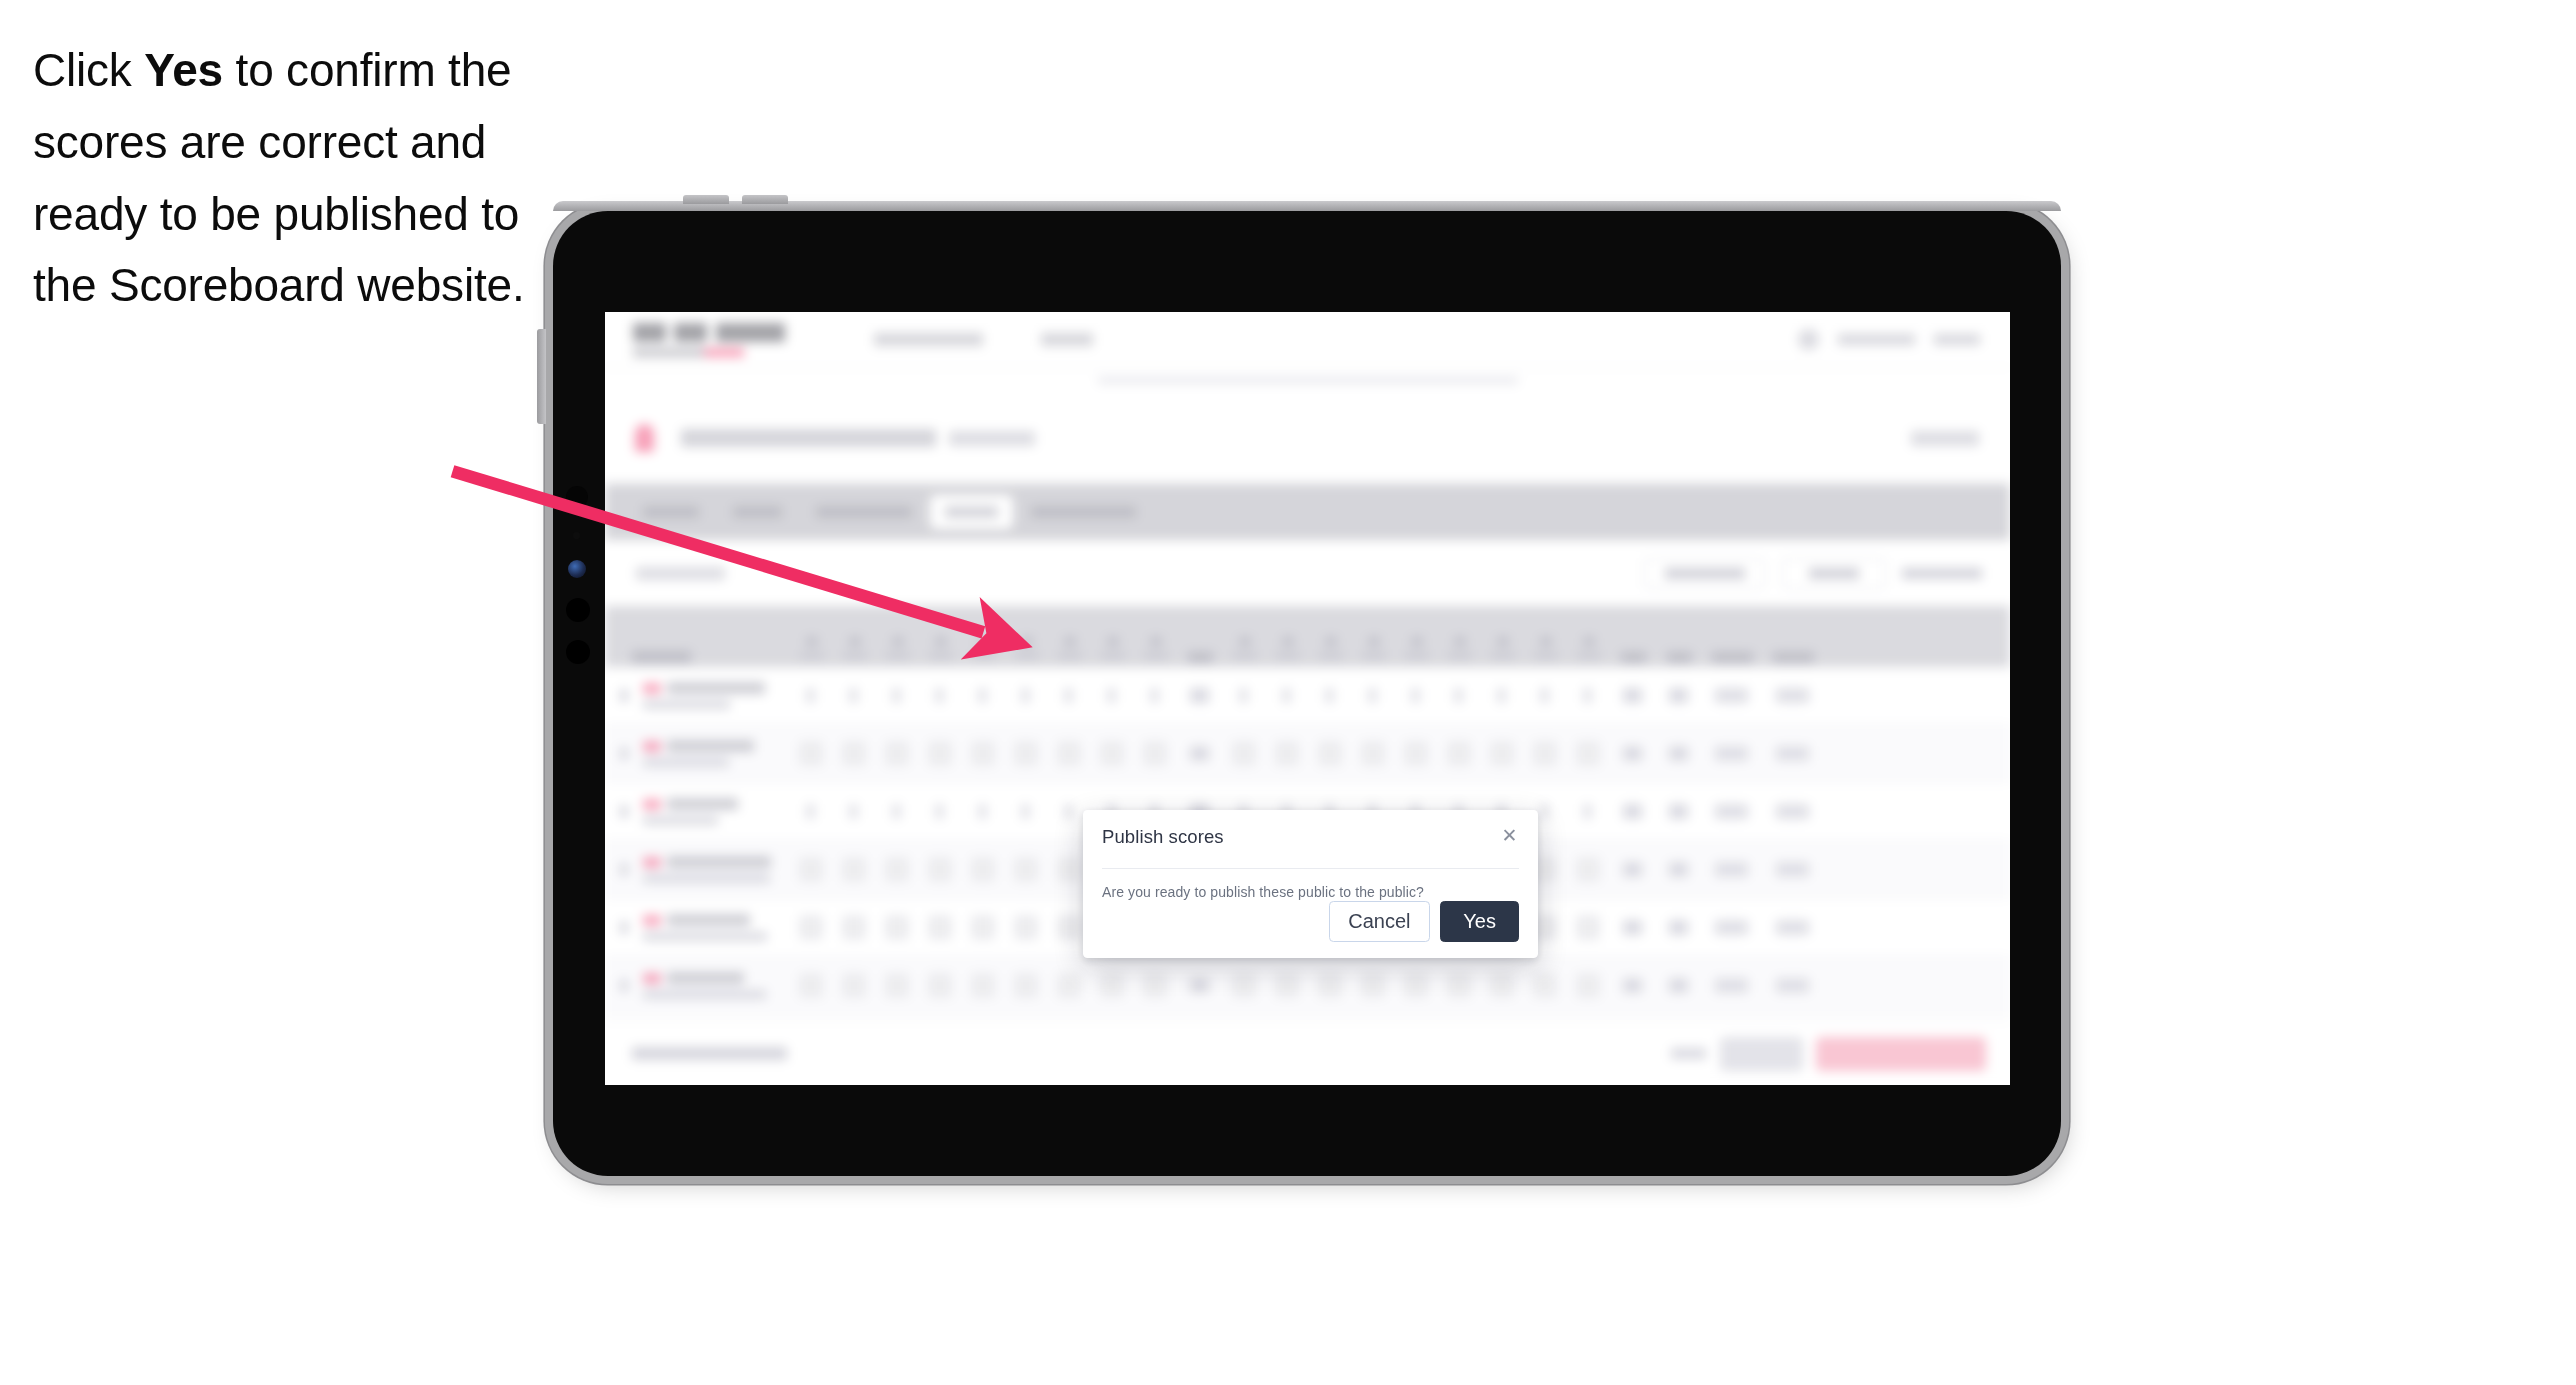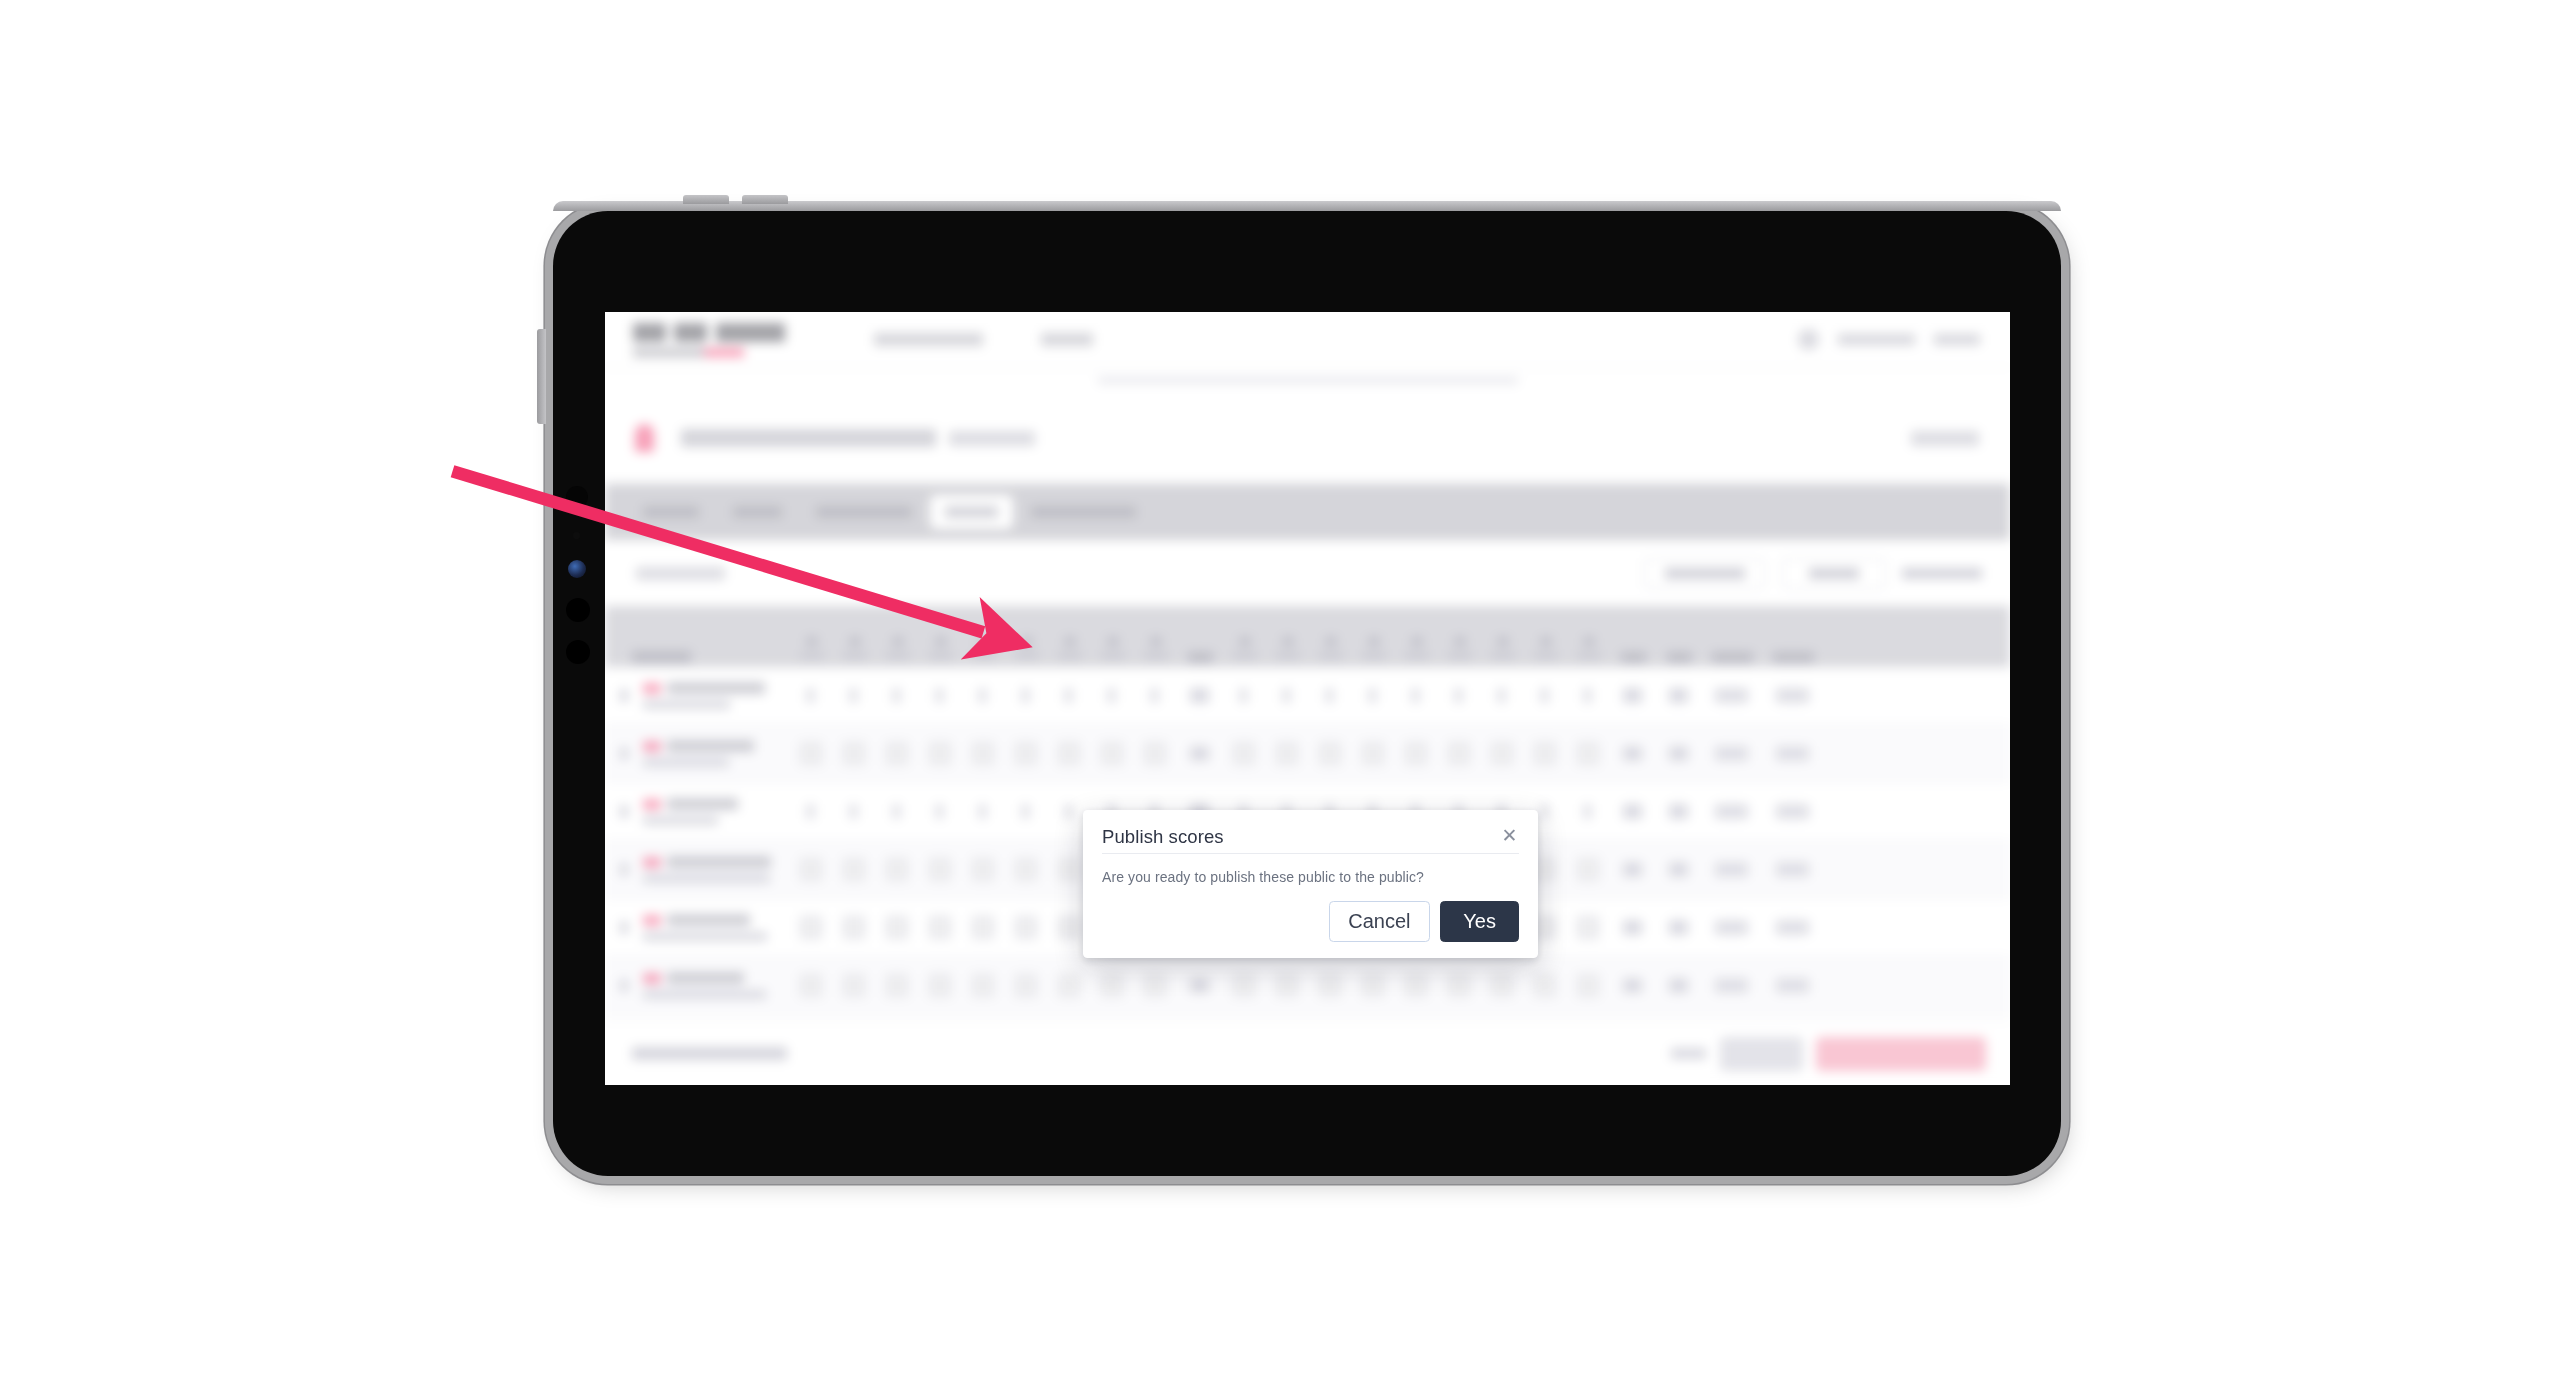--- a/index.html
+++ b/index.html
@@ -201,21 +201,21 @@
     left: 478px; top: 498px;
     width: 455px; height: 148px;
     background: #ffffff;
     border-radius: 4.4px;
     box-shadow: 0 9px 30px rgba(20,22,40,.20), 0 2.2px 7.4px rgba(20,22,40,.12);
     padding: 16.3px 19px 15px 19px;
   }
   .modal-head {
     display:flex; align-items:flex-start; justify-content:space-between;
     border-bottom: 0.7px solid #e9ebf0;
-    padding-bottom: 5px;
+    padding-bottom: 20px;
   }
   .modal-title {
     font-size: 18.5px; color: #2f3545; font-weight: 400; letter-spacing: 0.1px;
   }
   .modal-close {
     font-size: 19px; line-height: 1; color: #8a909d; background:none; border:none;
     cursor:pointer; padding: 0 1.5px; font-family:"Liberation Sans", sans-serif;
   }
   .modal-body {
     margin-top: 15px;
@@ -239,20 +239,23 @@
   }
 
   
   .arrow-svg { position:absolute; left:0; top:0; width:2576px; height:1386px; pointer-events:none; }
 </style>
 </head>
 <body>
 
 <div id="stage">
 
+  <div class="caption">
+    <span>Click </span><b>Yes</b><span> to confirm the scores are correct and ready to be published to the Scoreboard website.</span>
+  </div>
 
   <div class="device">
     <div class="device-edge-top"></div>
     <div class="btn-vol v1"></div>
     <div class="btn-vol v2"></div>
     <div class="btn-power"></div>
 
     <div class="sensor cam"></div>
     <div class="sensor dot"></div>
     <div class="sensor blue"></div>

